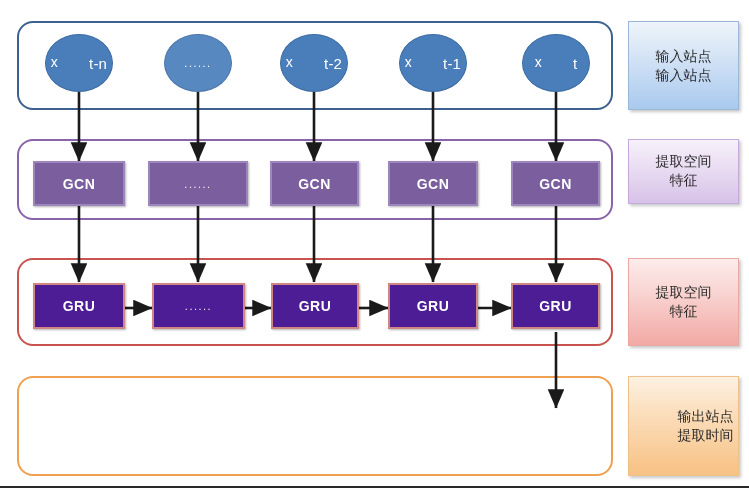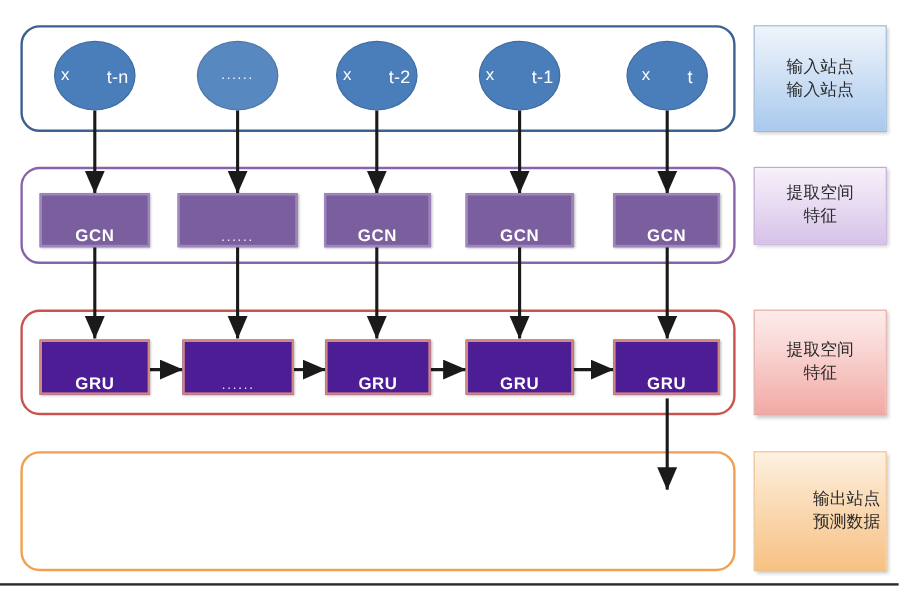--- a/index.html
+++ b/index.html
@@ -44,21 +44,21 @@
   }
   .circle.out{
     background:#f0922f;
     border:1px solid #d97d1d;
   }
   .circle .sub{font-size:15px;vertical-align:-2px;margin-left:31px;}
 
   .boxnode{
     position:absolute;
     box-sizing:border-box;
-    display:flex;align-items:flex-end;justify-content:center;
+    display:flex;align-items:center;justify-content:center;
     color:#ffffff;
     font-size:14px;
     font-weight:bold;
     letter-spacing:.5px;
     user-select:none;
   }
   .boxnode.gcn{
     background:#7a5e9e;
     border:2px solid #9d86bc;
     box-shadow:1px 1px 2px rgba(0,0,0,.30);
@@ -198,19 +198,19 @@
   </div>
   <div class="legend l-red" style="left:628px;top:258px;width:111px;height:88px;">
     <div>
       <span>提取空间</span>
       <span>特征</span>
     </div>
   </div>
   <div class="legend l-orange" style="left:628px;top:376px;width:111px;height:100px;">
     <div>
       <span>输出站点</span>
-      <span>预测数据</span>
+      <span>提取时间</span>
     </div>
   </div>
 
   <div class="rule" style="top:486px;"></div>
 
 </div>
 
 </body></html>

